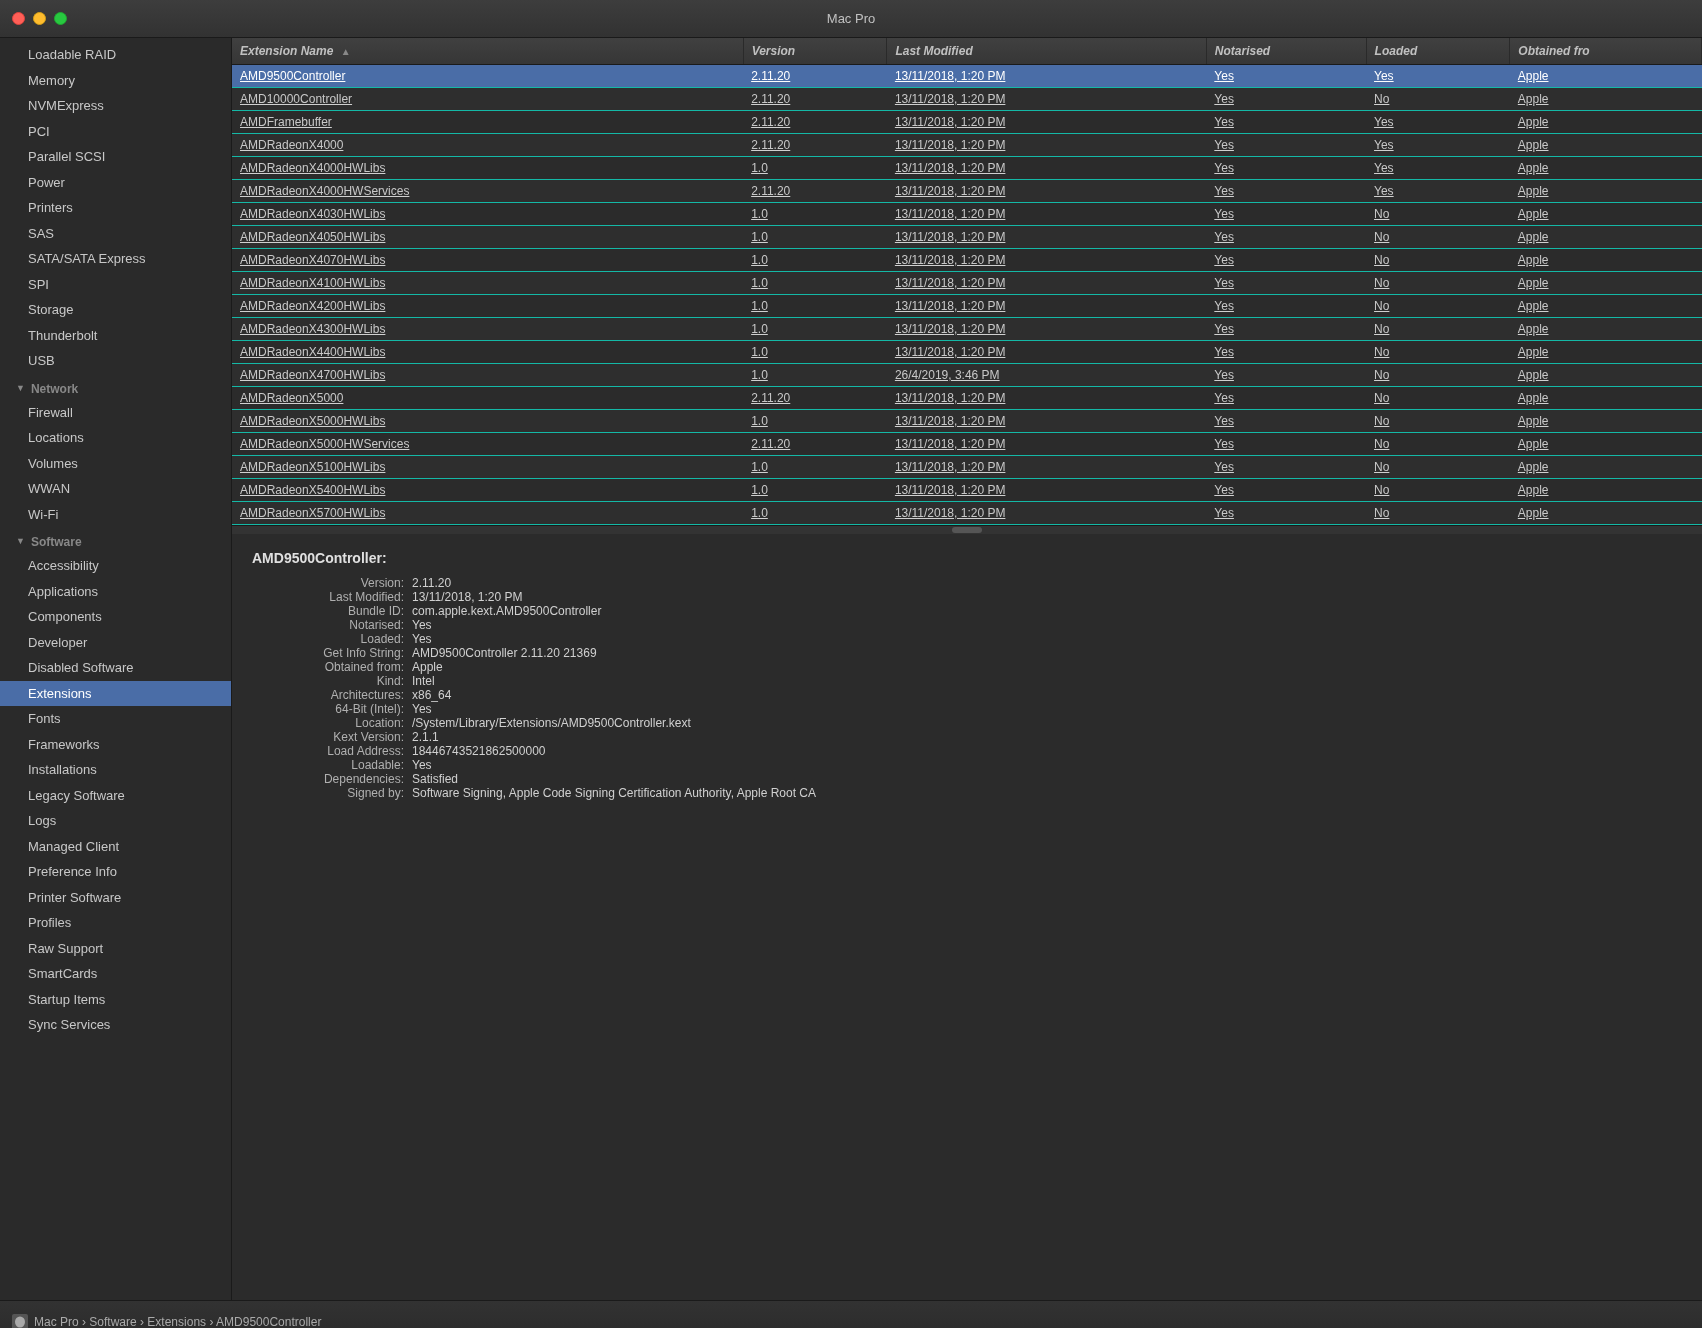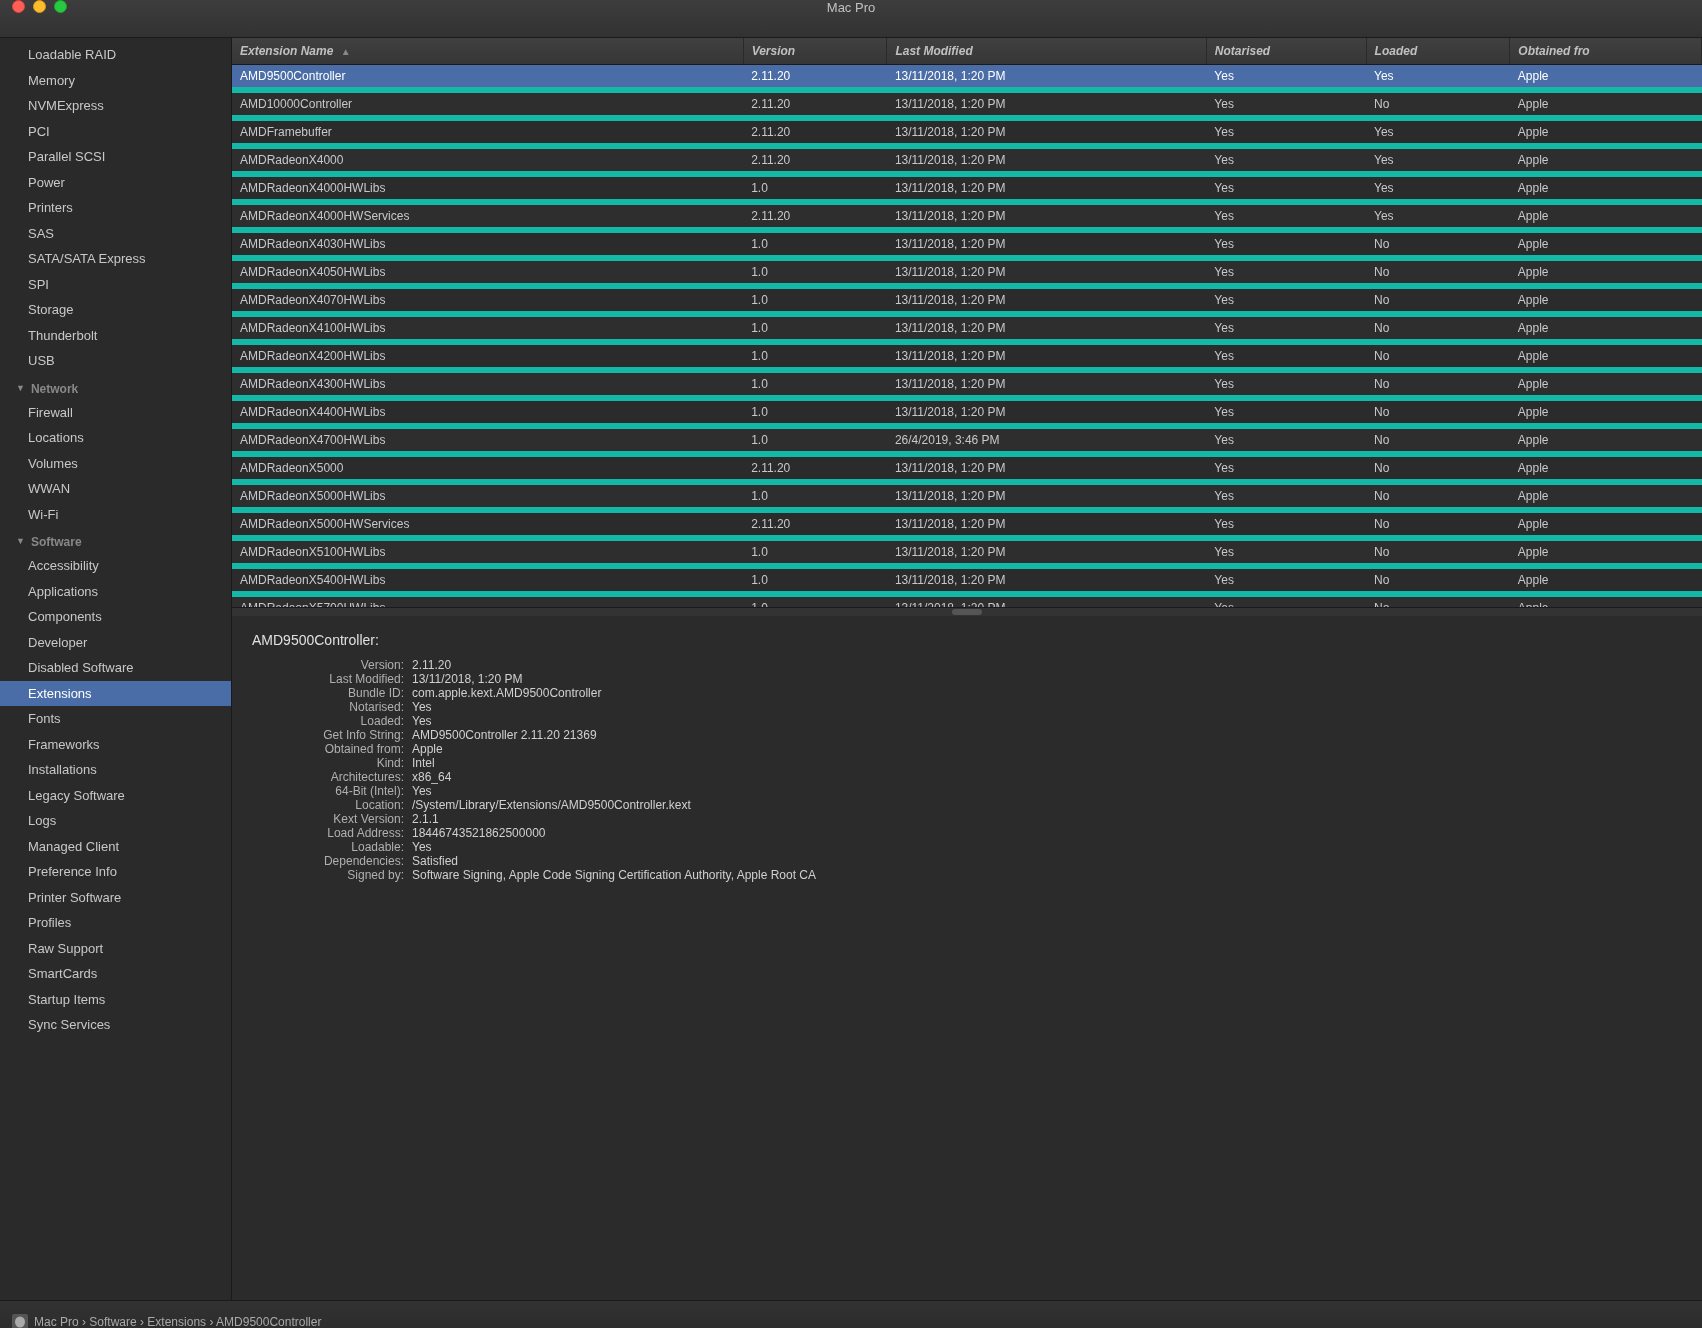--- a/index.html
+++ b/index.html
@@ -11,20 +11,21 @@
       width: 1702px;
       height: 1328px;
       overflow: hidden;
     }
 
     
     .titlebar {
       background: linear-gradient(to bottom, #3d3d3d, #323232);
       height: 38px;
       display: flex;
+      align-items: center;
       justify-content: center;
       border-bottom: 1px solid #1a1a1a;
       position: relative;
     }
     .titlebar-controls {
       position: absolute;
       left: 12px;
       display: flex;
       gap: 8px;
       align-items: center;
@@ -140,21 +141,22 @@
     th:first-child { width: 320px; }
     th:nth-child(2) { width: 90px; }
     th:nth-child(3) { width: 200px; }
     th:nth-child(4) { width: 100px; }
     th:nth-child(5) { width: 90px; }
     th:nth-child(6) { width: 120px; }
 
     .sort-arrow { margin-left: 4px; font-size: 10px; color: #888; }
 
     tbody tr {
-      border-bottom: 6px solid #14b8a6;
+      border-bottom: 1px solid #14b8a6;
+      text-decoration: underline;
     }
     tbody tr:nth-child(even) { background: #2e2e2e; }
     tbody tr:nth-child(odd) { background: #2b2b2b; }
     tbody tr.selected { background: #4a6da7 !important; color: #fff; }
 
     td {
       padding: 4px 8px;
       font-size: 12px;
       color: #c8c8c8;
       overflow: hidden;
@@ -184,21 +186,21 @@
       padding: 16px 20px;
       overflow-y: auto;
       background: #2b2b2b;
     }
     .detail-panel::-webkit-scrollbar { width: 8px; }
     .detail-panel::-webkit-scrollbar-track { background: #2b2b2b; }
     .detail-panel::-webkit-scrollbar-thumb { background: #555; border-radius: 4px; }
 
     .detail-title {
       font-size: 14px;
-      font-weight: 400;
+      font-weight: 700;
       color: #e0e0e0;
       margin-bottom: 10px;
     }
     .detail-grid {
       display: grid;
       grid-template-columns: 160px 1fr;
       row-gap: 0;
       font-size: 12px;
     }
     .detail-label {

